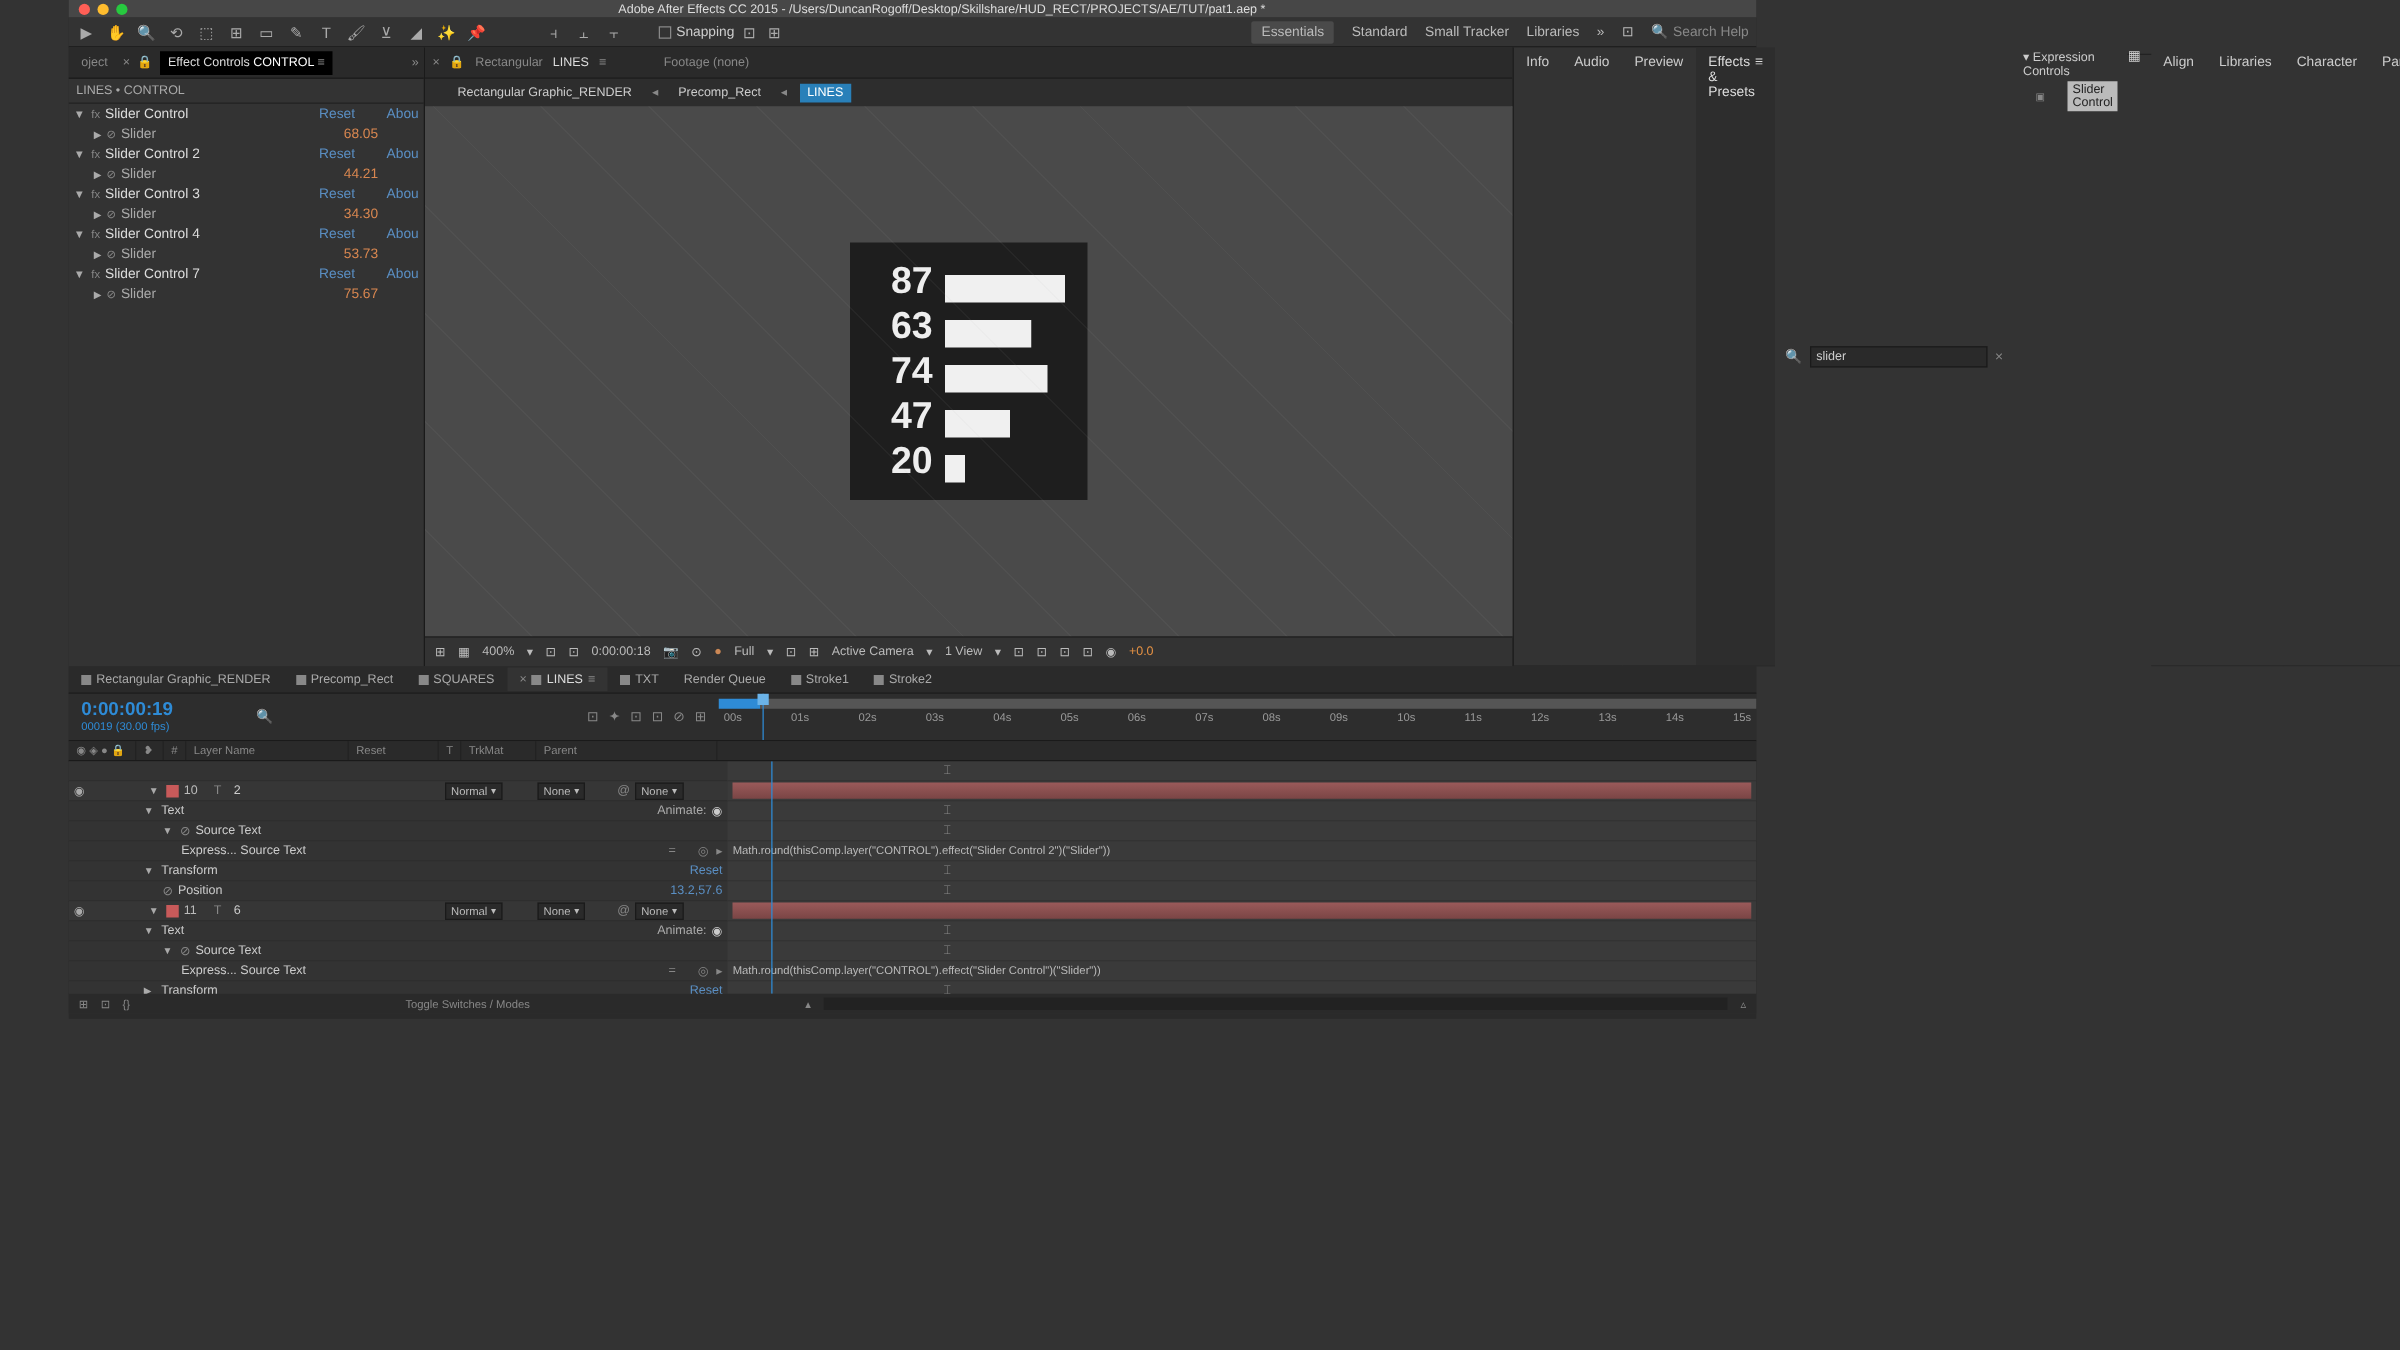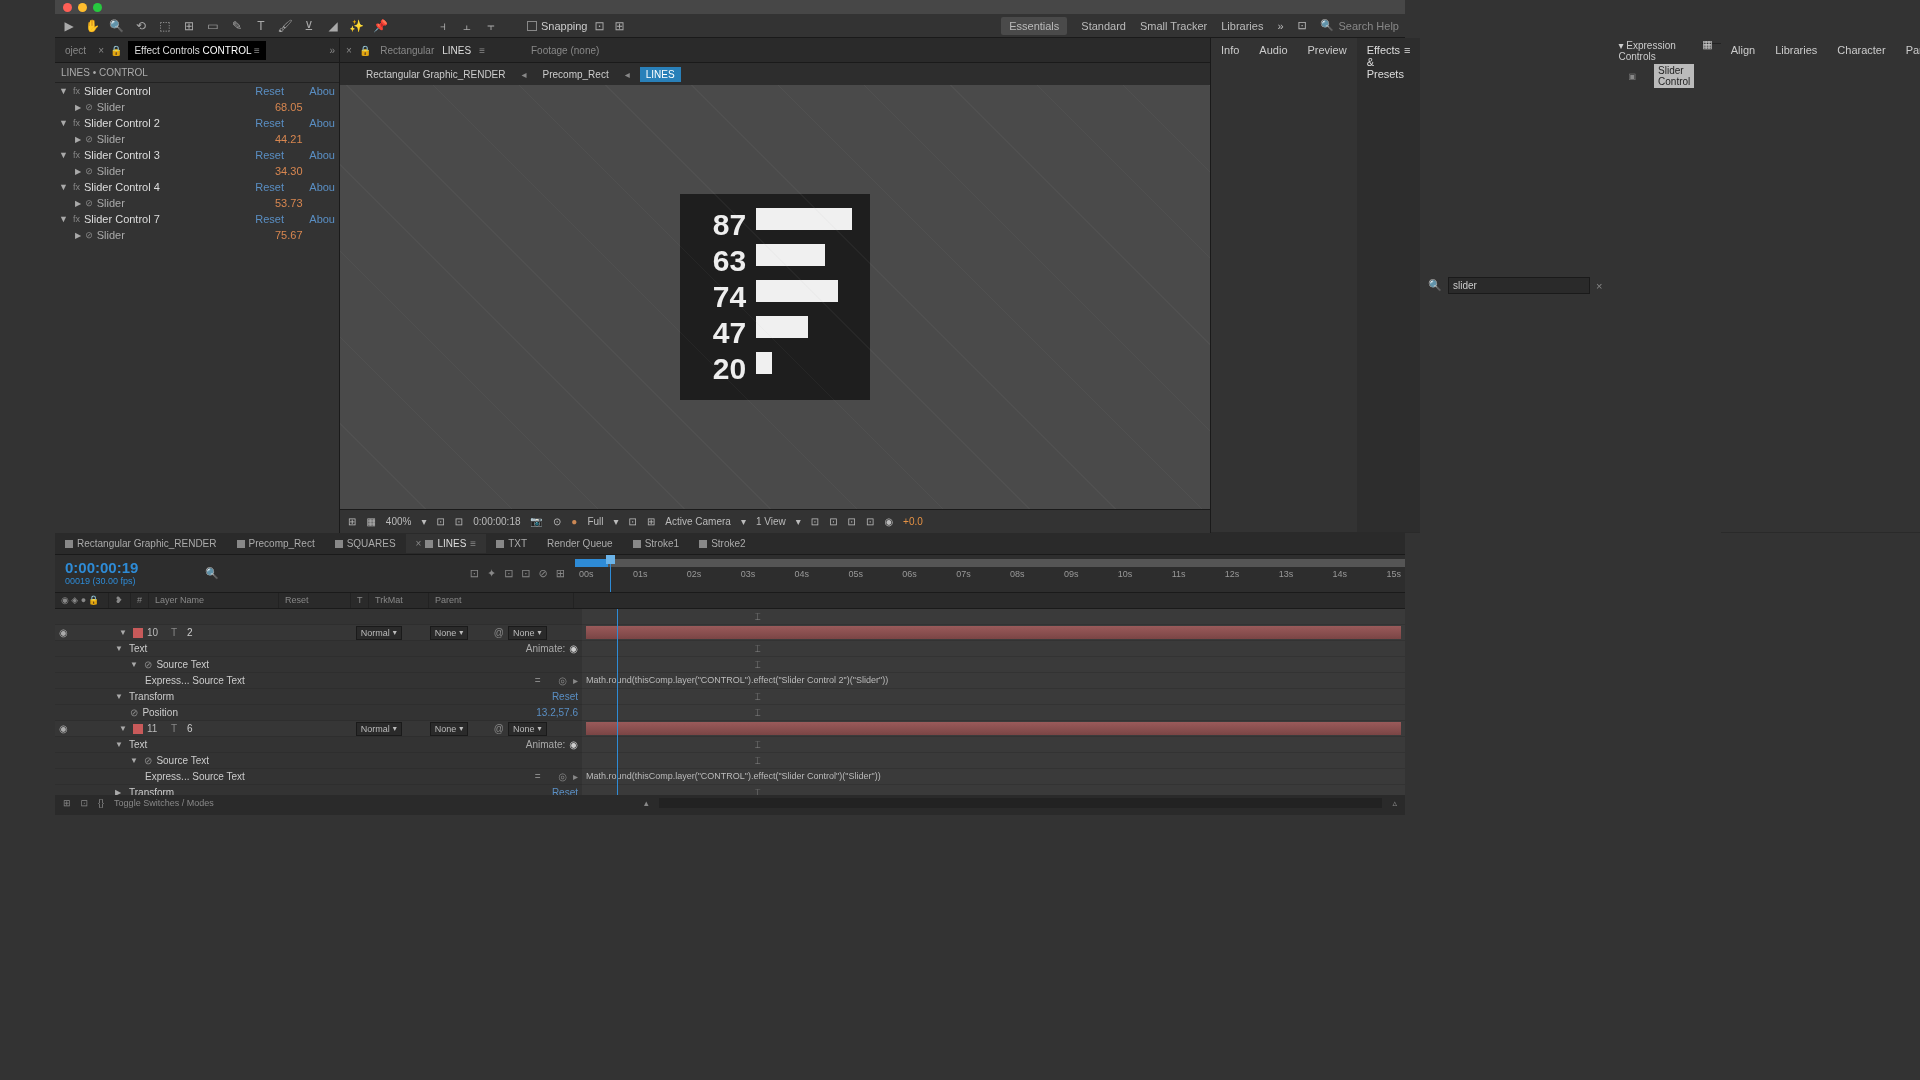--- a/index.html
+++ b/index.html
@@ -38,21 +38,21 @@
 .comp-tabs{height:25px;display:flex;align-items:center;background:#2a2a2a;padding:0 6px;gap:8px;font-size:10px;border-bottom:1px solid #1a1a1a}
 .comp-label{color:#888}
 .comp-name{color:#ddd}
 .crumbbar{height:22px;display:flex;align-items:center;padding:0 20px;gap:10px;font-size:10px;color:#ccc;background:#2d2d2d}
 .crumb{padding:2px 6px}
 .crumb.active{background:#2980b9;color:#fff}
 .arrow{color:#888}
 .viewer{flex:1;background:#4a4a4a;position:relative;display:flex;align-items:center;justify-content:center}
 .wm{position:absolute;inset:0;pointer-events:none;opacity:.06;background-image:repeating-linear-gradient(45deg,transparent,transparent 60px,#aaa 60px,#aaa 61px)}
 .canvas{background:#1e1e1e;padding:14px 18px;display:flex;flex-direction:column;gap:2px}
-.bar-row{display:flex;align-items:flex-start;gap:10px}
+.bar-row{display:flex;align-items:flex-end;gap:10px}
 .bar-num{color:#eee;font-size:30px;font-weight:bold;font-family:Arial;width:48px;text-align:right}
 .bar{height:22px;background:#f0f0f0}
 .viewer-footer{height:24px;background:#333;border-top:1px solid #1a1a1a;display:flex;align-items:center;padding:0 8px;gap:10px;font-size:10px;color:#bbb}
 .vf-orange{color:#e69244}
 .right-panel{width:195px;background:#333;border-left:1px solid #1a1a1a;display:flex;flex-direction:row;font-size:11px}
 .rp-item{padding:6px 10px;border-bottom:1px solid #2a2a2a;color:#ccc}
 .rp-item.hdr{background:#2d2d2d;color:#ddd;display:flex;justify-content:space-between}
 .rp-search{padding:4px 8px;display:flex;align-items:center;gap:6px}
 .rp-search input{flex:1;background:#2a2a2a;border:1px solid #1a1a1a;color:#ccc;padding:2px 4px;font-size:10px}
 .rp-tree{padding:2px 8px;font-size:10px;color:#ccc}
@@ -96,34 +96,35 @@
 .indent1{padding-left:60px}
 .indent2{padding-left:75px}
 .indent3{padding-left:90px}
 .prop-val{color:#5a8fc4}
 .expr-btns{display:flex;gap:6px;color:#888}
 .track-row{height:16px;border-bottom:1px solid #333;position:relative}
 .track-bar{position:absolute;left:0.5%;right:0.5%;top:1px;bottom:1px;background:linear-gradient(#9a5a5a,#7a4545)}
 .track-ibeam{position:absolute;left:21%;top:2px;color:#888;font-size:10px}
 .track-expr{position:absolute;left:0.5%;top:2px;color:#bbb;font-size:9px}
 .tl-footer{height:16px;background:#2a2a2a;display:flex;align-items:center;padding:0 8px;gap:10px;font-size:9px;color:#888}
-.tl-footer .switch{flex:0 0 520px;}
+.tl-footer .switch{flex:0 0 520px;text-align:center}
 .scroll-h{flex:1;height:10px;background:#222;position:relative}
 </style>
 </head>
 <body>
 
 <div class="app">
 
   <div class="titlebar">
     <div class="dots">
       <div class="dot r"></div>
       <div class="dot y"></div>
       <div class="dot g"></div>
     </div>
+    <div class="titletxt">Adobe After Effects CC 2015 - /Users/DuncanRogoff/Desktop/Skillshare/HUD_RECT/PROJECTS/AE/TUT/pat1.aep *</div>
   </div>
 
   <div class="toolbar">
     <span class="tool-ico">▶</span>
     <span class="tool-ico">✋</span>
     <span class="tool-ico">🔍</span>
     <span class="tool-ico">⟲</span>
     <span class="tool-ico">⬚</span>
     <span class="tool-ico">⊞</span>
     <span class="tool-ico">▭</span>

